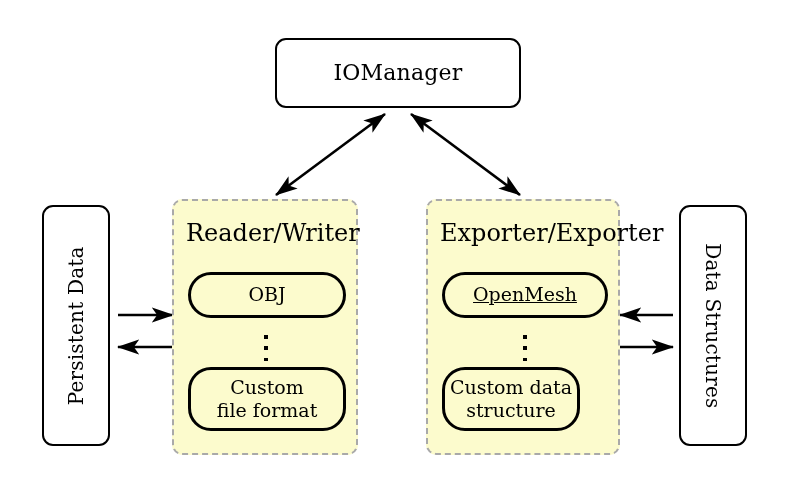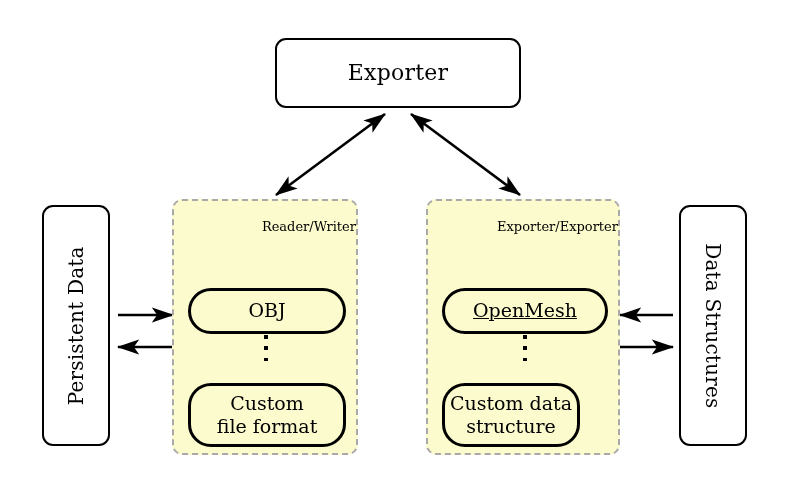--- a/index.html
+++ b/index.html
@@ -71,36 +71,35 @@
   }
   #group-readerwriter { left: 172px; top: 199px; width: 186px; height: 256px; }
   #group-importerexporter { left: 426px; top: 199px; width: 194px; height: 256px; }
 
   .group-title {
     position: absolute;
     left: 12px;
     right: 0;
     top: 18px;
     text-align: right;
-    font-size: 13px;
+    font-size: 24px;
     white-space: nowrap;
   }
 
   
   .chip {
     position: absolute;
     box-sizing: border-box;
     background: #fcfbcd;
     border: 3px solid #000000;
     border-radius: 23px;
     display: flex;
     align-items: center;
     justify-content: center;
     text-align: center;
-    margin-top: 16px;
   }
   .chip .chip-label {
     font-size: 19px;
     line-height: 1.22;
     white-space: pre-line;
   }
 
   #chip-obj { left: 14px; top: 71px; width: 158px; height: 46px; }
   #chip-custom-file { left: 14px; top: 166px; width: 158px; height: 64px; }
   #chip-openmesh { left: 14px; top: 71px; width: 166px; height: 46px; text-decoration: underline; }
@@ -147,21 +146,21 @@
     <line x1="118" y1="315" x2="173" y2="315" stroke="#000000" stroke-width="2.6" marker-end="url(#arrowEnd)"></line>
 
     <line x1="173" y1="347" x2="118" y2="347" stroke="#000000" stroke-width="2.6" marker-end="url(#arrowEnd)"></line>
 
     <line x1="673" y1="315" x2="620" y2="315" stroke="#000000" stroke-width="2.6" marker-end="url(#arrowEnd)"></line>
 
     <line x1="620" y1="347" x2="673" y2="347" stroke="#000000" stroke-width="2.6" marker-end="url(#arrowEnd)"></line>
   </svg>
 
   <div class="node" id="io-manager">
-    <span class="label">Exporter</span>
+    <span class="label">IOManager</span>
   </div>
 
   <div class="node" id="persistent-data">
     <span class="label">Persistent Data</span>
   </div>
 
   <div class="node" id="data-structures">
     <span class="label">Data Structures</span>
   </div>
 

